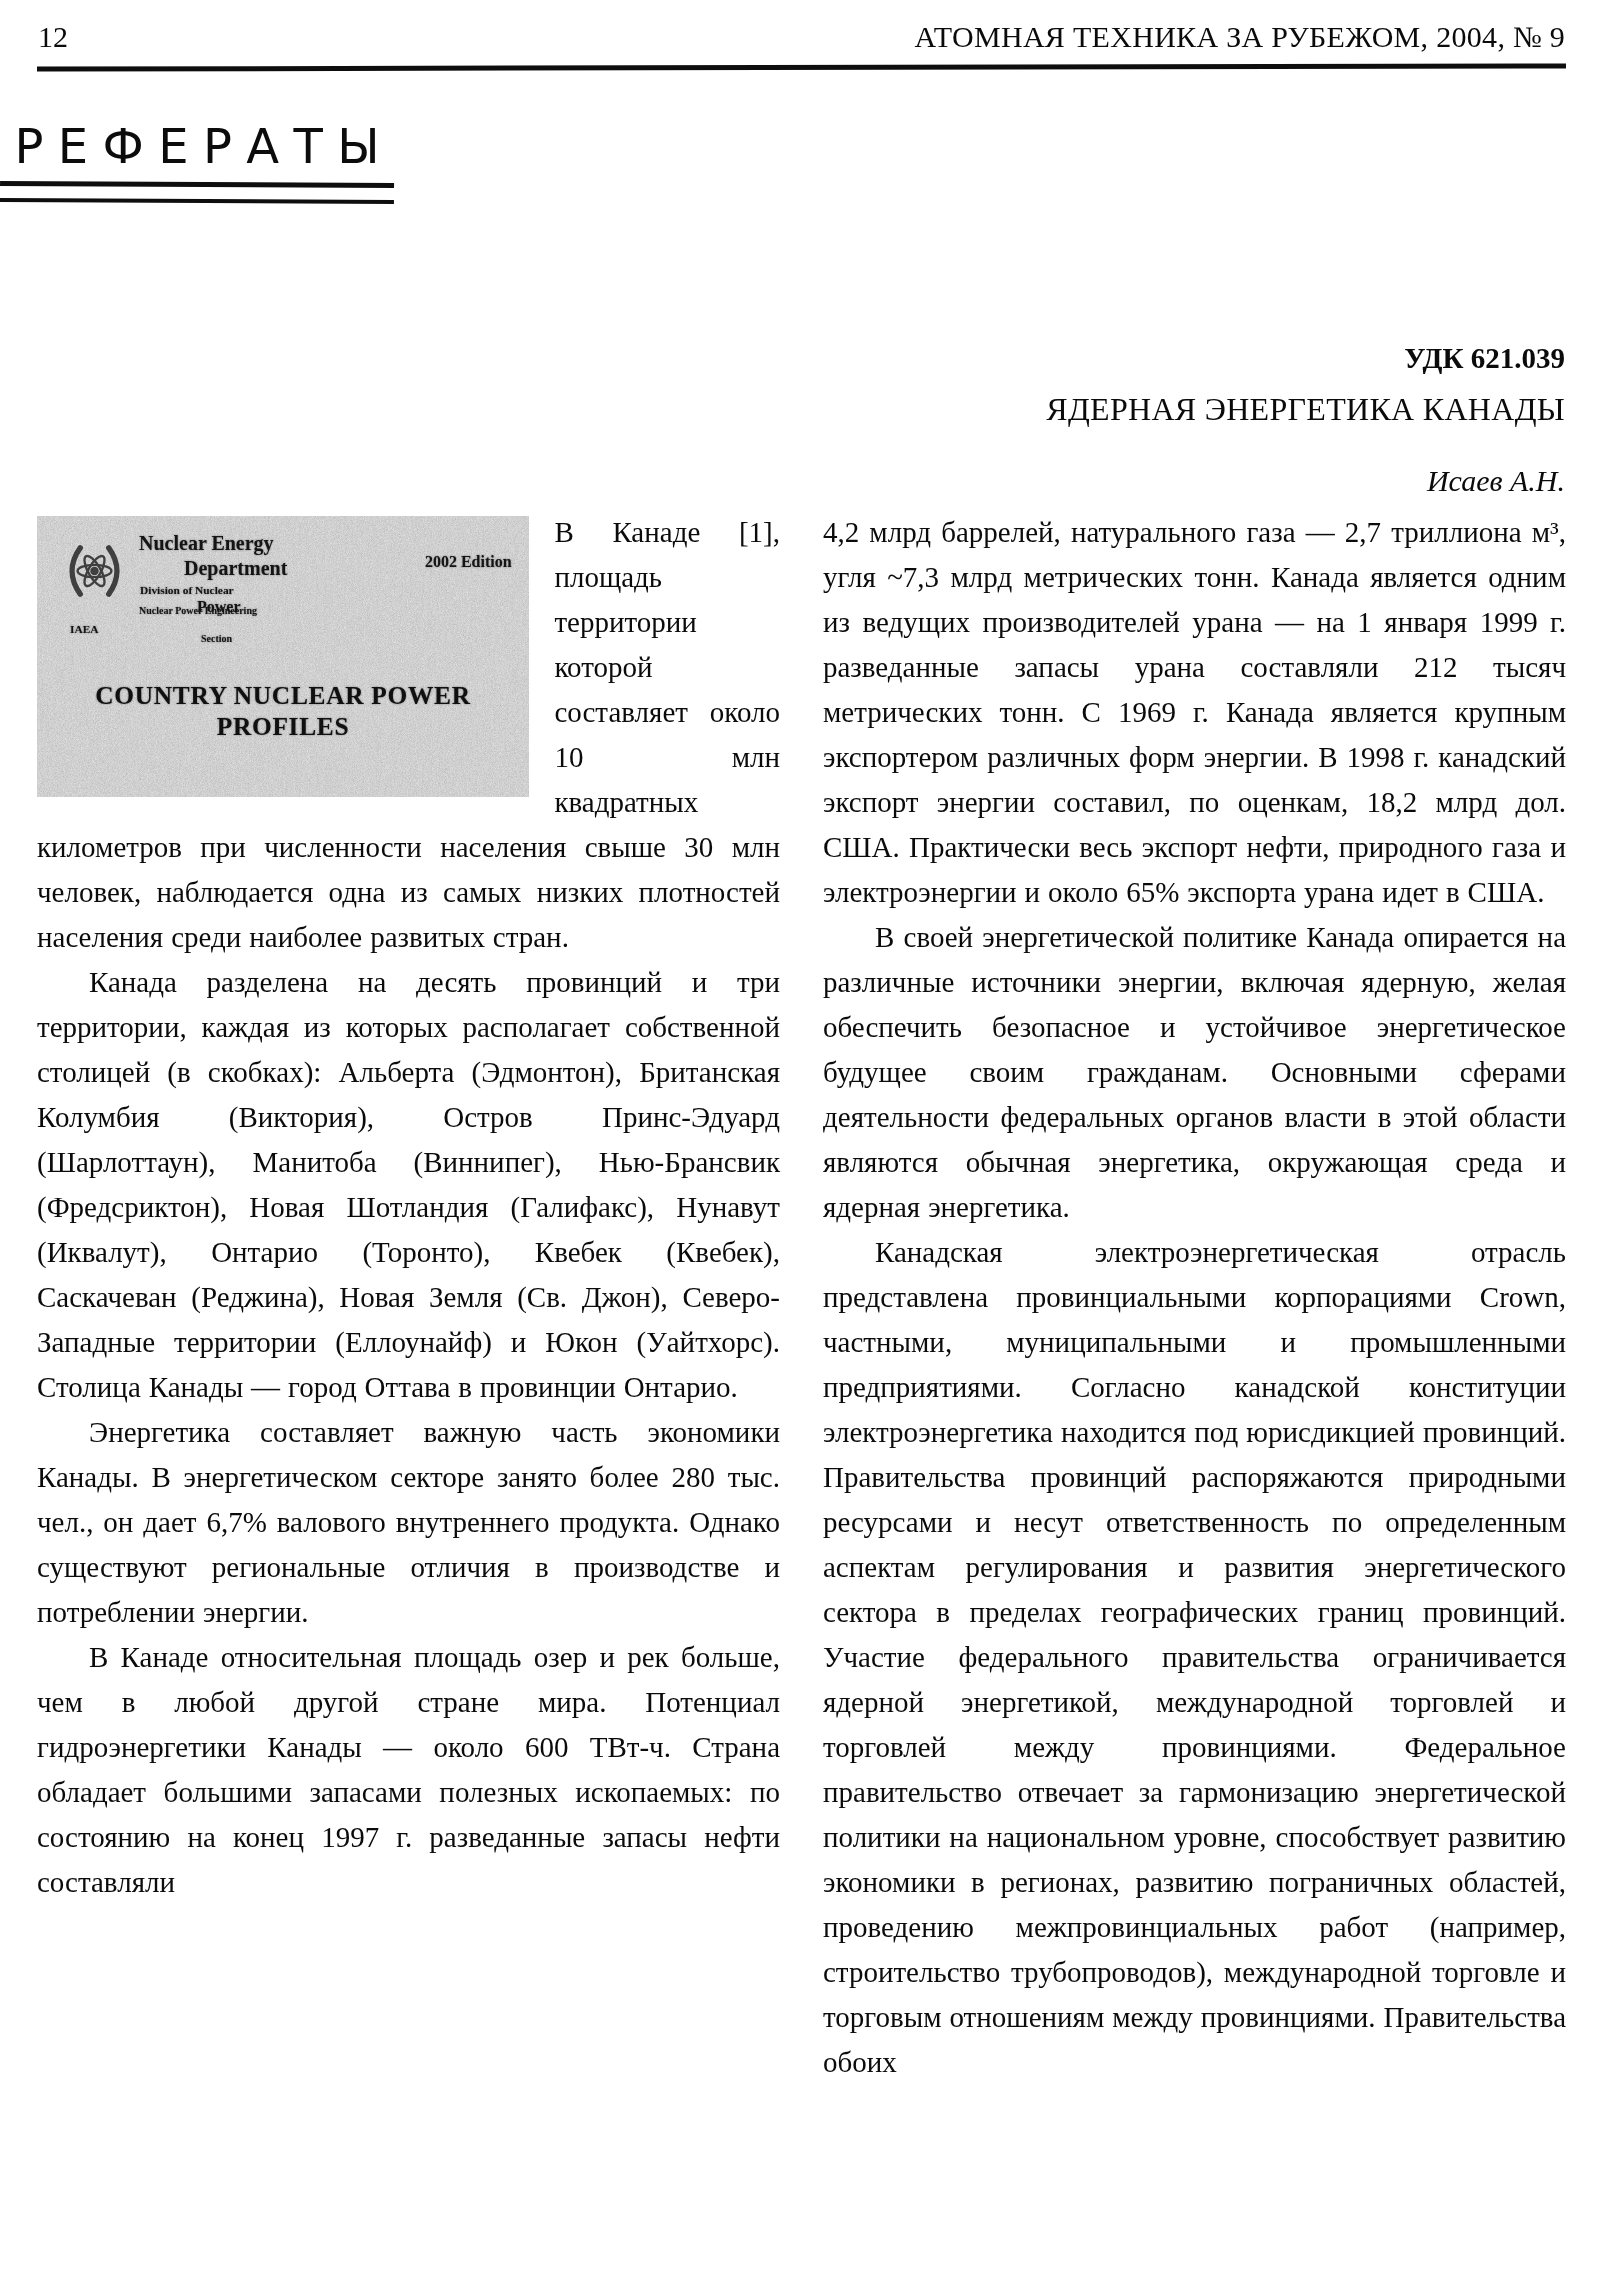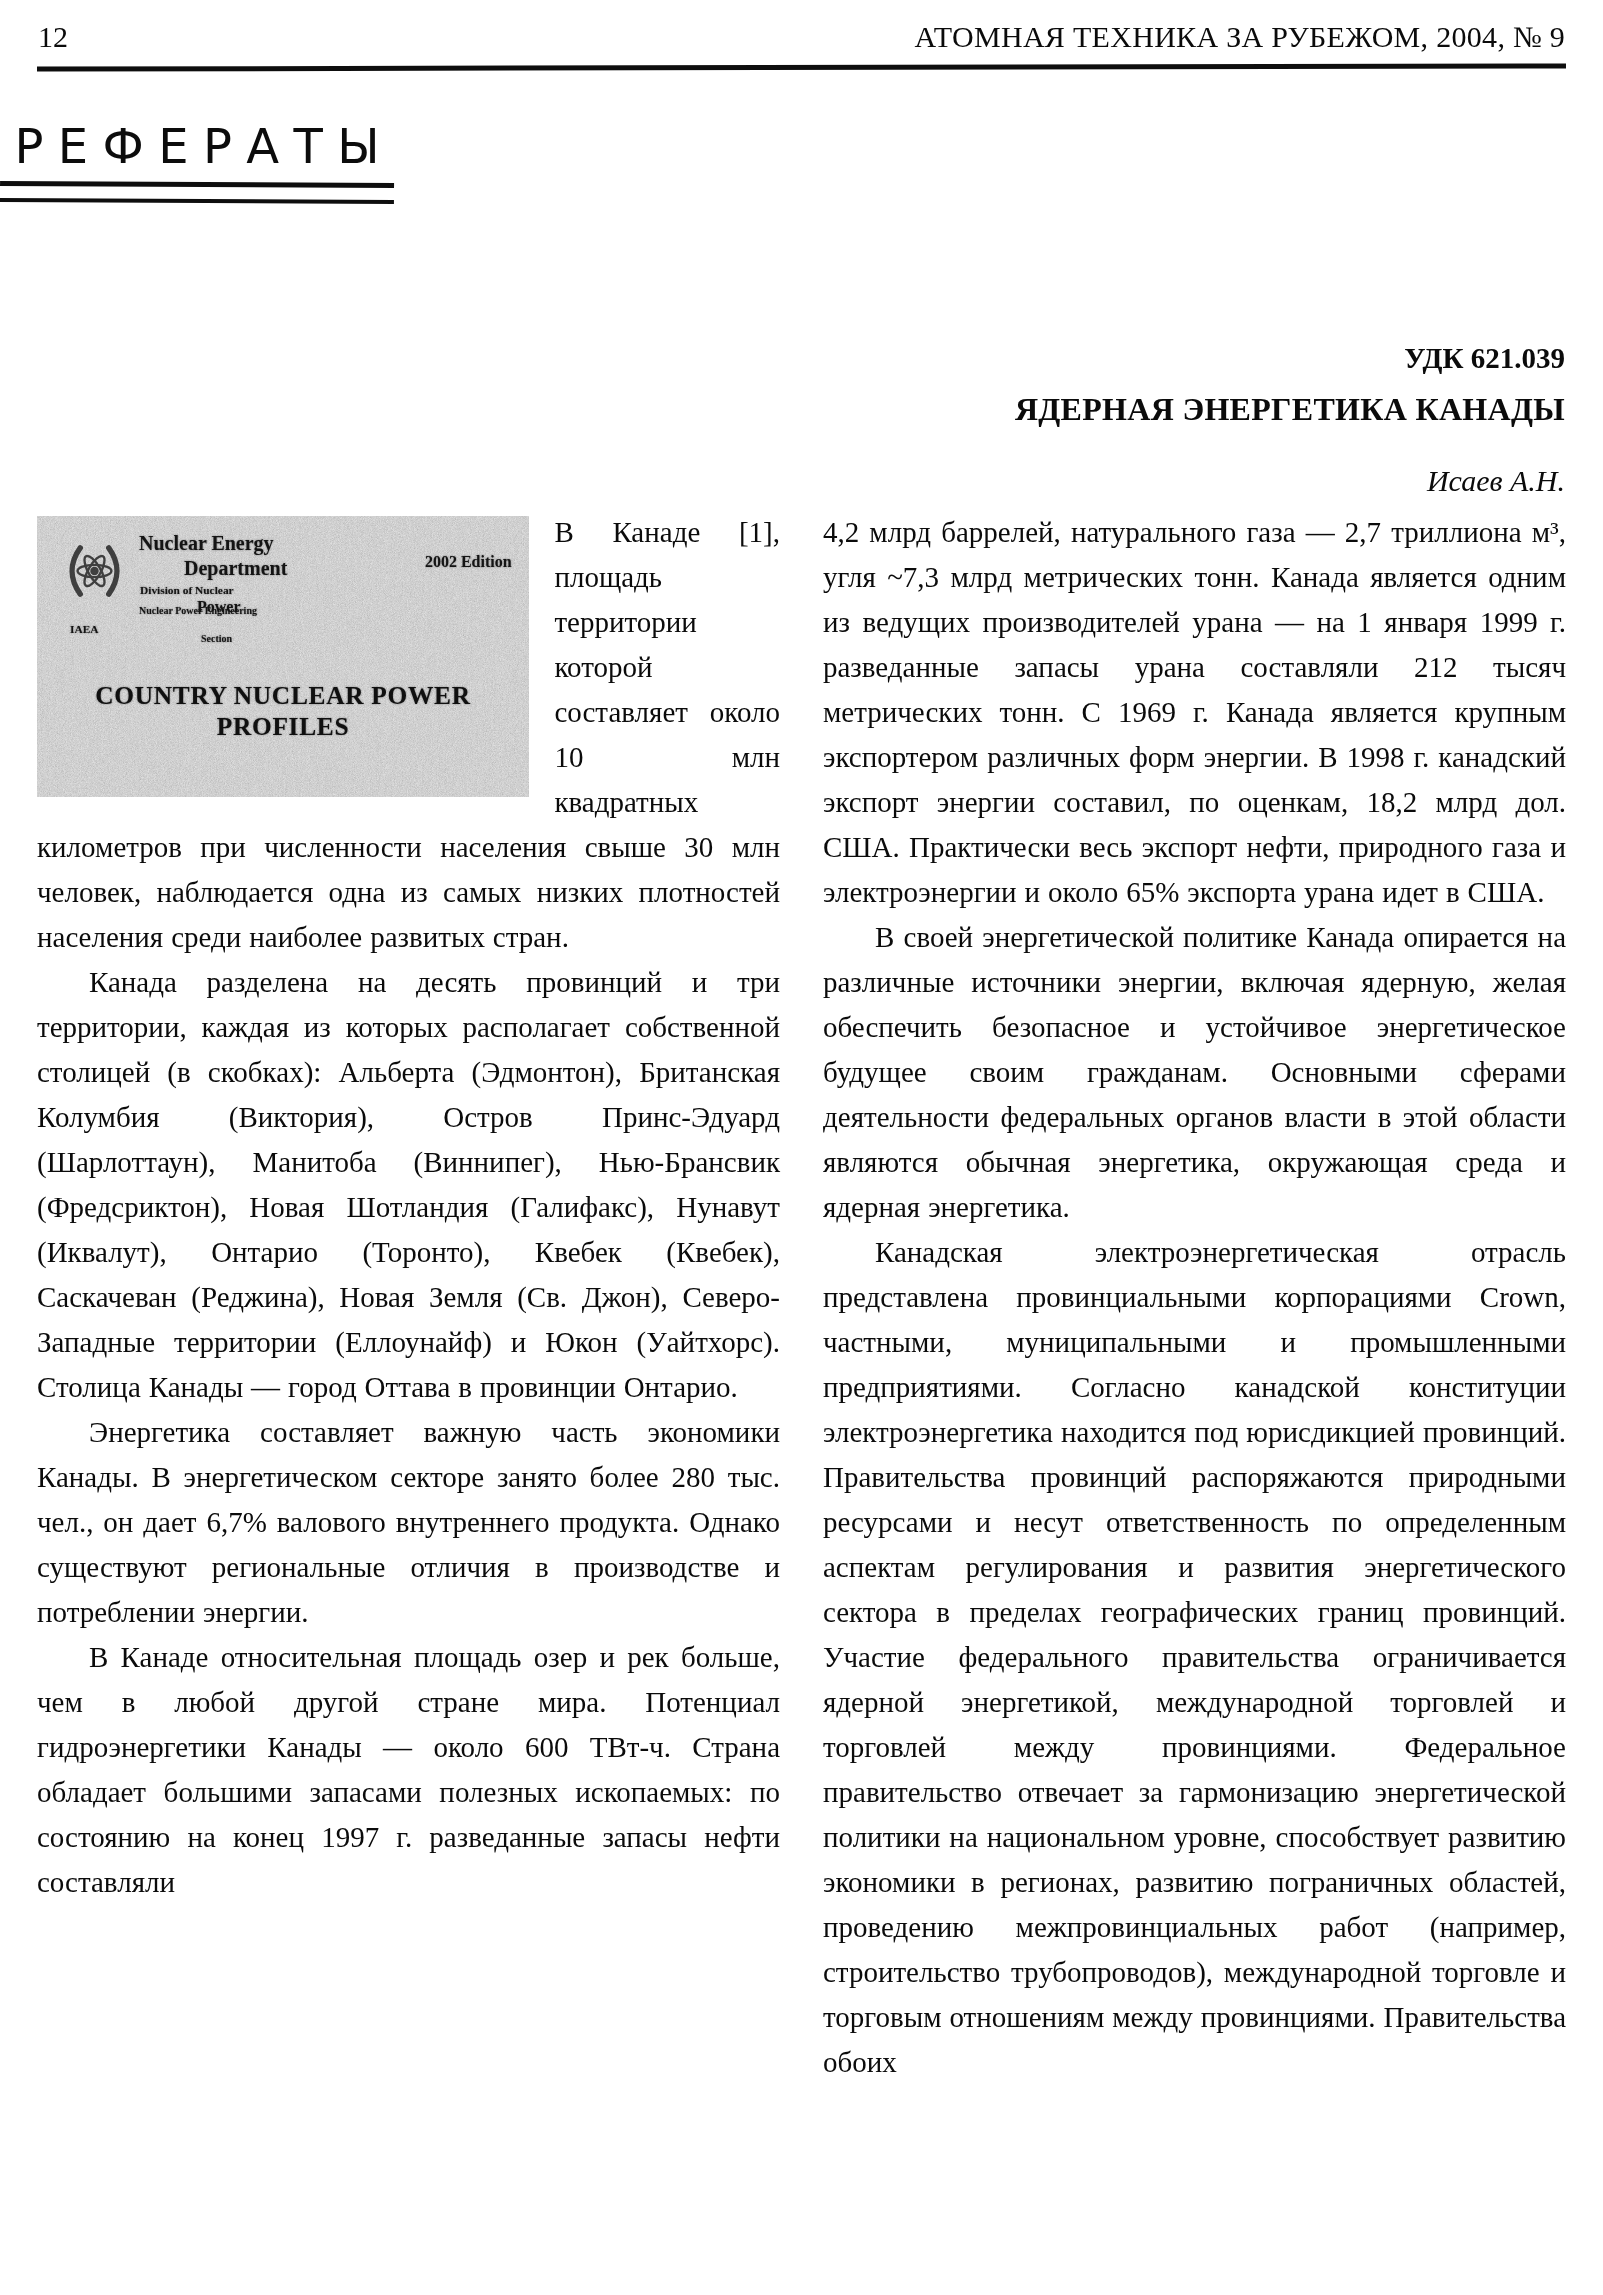--- a/index.html
+++ b/index.html
@@ -31,21 +31,21 @@
   }
   .dbl {
     margin-top:8px; height:21px;
     border-top:5.3px solid #0e0e0e; border-bottom:4.7px solid #0e0e0e;
     transform:rotate(0.3deg);
   }
 
   
   .meta { padding:0 38px; text-align:right; margin-top:139px; }
   .udc  { font-weight:bold; font-size:29px; }
-  .article-title { font-weight:bold; font-size:32px; margin-top:16px; letter-spacing:0.3px; }
+  .article-title { font-weight:normal; font-size:32px; margin-top:16px; letter-spacing:0.3px; }
   .author { font-style:italic; font-size:30px; margin-top:36px; }
 
   
   .cols {
     display:grid; grid-template-columns:743px 743px; column-gap:43px;
     padding:0 37px; margin-top:12px;
   }
   .p {
     font-size:29px; line-height:45px; text-align:justify;
     word-spacing:0.7px;

